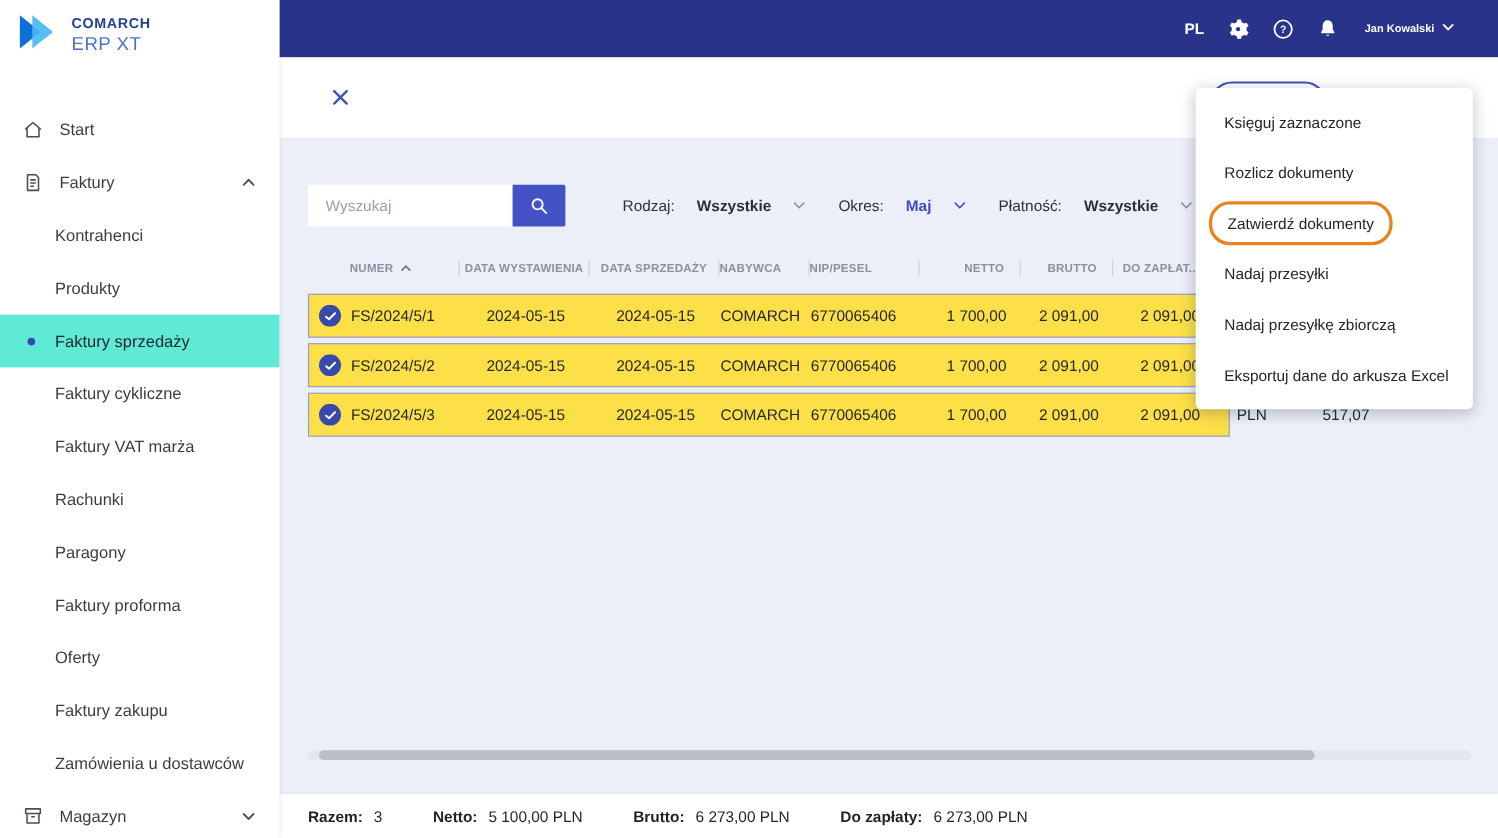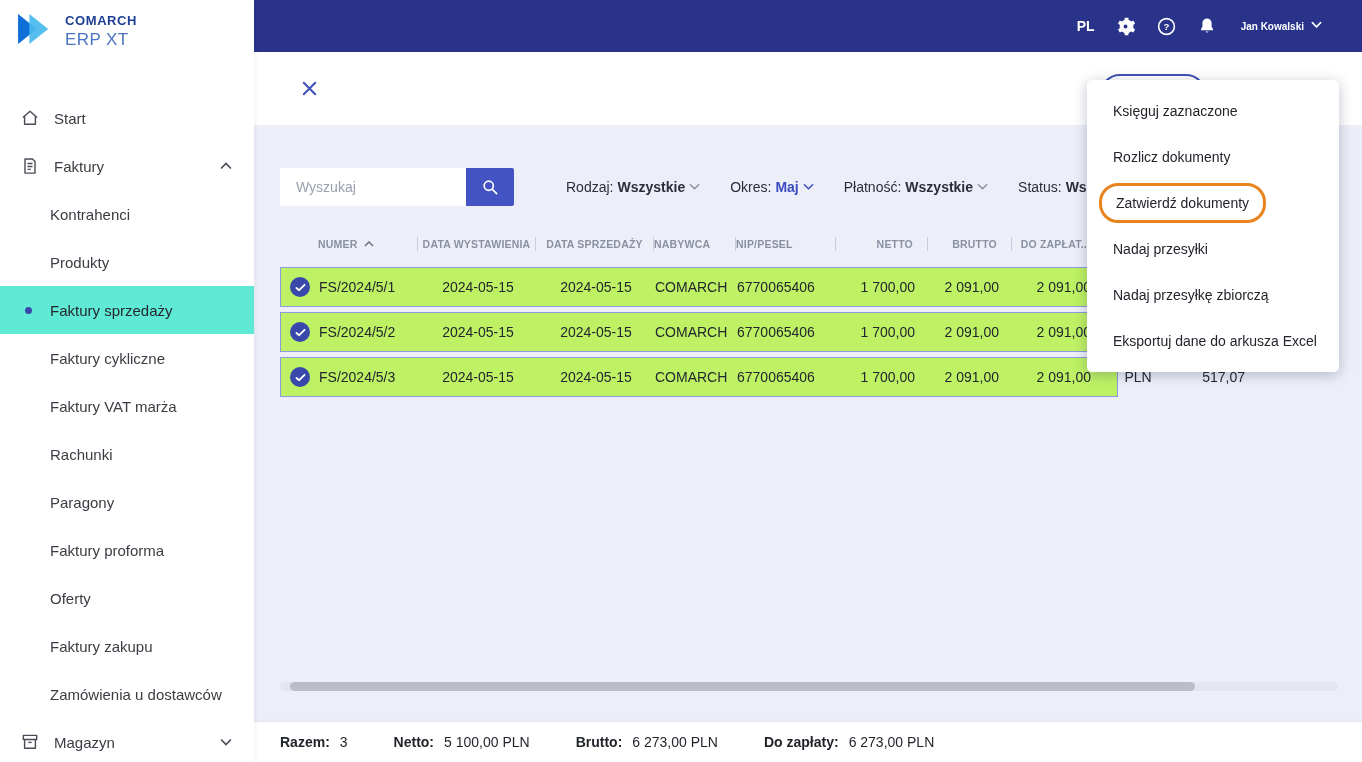--- a/index.html
+++ b/index.html
@@ -33,33 +33,33 @@
   
   .main{position:absolute;left:254px;top:125px;width:1108px;height:597px;background:#edeff8;z-index:0}
   .toolbar{position:absolute;left:26px;top:43px;height:38px;display:flex;align-items:center}
   .search{display:flex}
   .search input{width:186px;height:38px;border:none;padding:0 16px;font-size:14px;background:#fff;
     border-radius:2px 0 0 2px;outline:none;color:#333}
   .search input::placeholder{color:#9aa0ad}
   .search-btn{width:48px;height:38px;background:#4353c4;border:none;border-radius:0 2px 2px 0;
     display:flex;align-items:center;justify-content:center;cursor:pointer}
   .filters{display:flex;gap:30px;margin-left:52px;font-size:14px;color:#2b2e38;align-items:center}
-  .filter{display:flex;align-items:center;gap:4px;cursor:pointer;white-space:nowrap}
+  .filter{display:flex;align-items:center;gap:20px;cursor:pointer;white-space:nowrap}
   .filter .val{font-weight:bold}
   .filter .val.blue{color:#3b4cc0}
 
   
   .grid{display:grid;grid-template-columns:38px 100px 118px 118px 82px 100px 92px 84px 92px 66px 88px 1fr;align-items:center}
   .thead{position:absolute;left:26px;top:108px;width:1058px;height:22px}
   .th{font-size:10.5px;font-weight:bold;color:#8b90a0;letter-spacing:.2px;height:14px;
     display:flex;align-items:center;white-space:nowrap;overflow:hidden;gap:6px}
   .th.sep{border-right:1px solid #c9cdda}
   .th.c{justify-content:center}
   .th.r{justify-content:flex-end;padding-right:14px}
-  .row{position:absolute;left:26px;width:838px;height:40px;background:#bef264;border:1px solid #8d99e0;
+  .row{position:absolute;left:26px;width:838px;height:40px;background:#fde047;border:1px solid #8d99e0;
     border-radius:0;font-size:14px;color:#23262e;cursor:pointer}
   .row.r1{top:142px}.row.r2{top:187px}.row.r3{top:232px}
   .cell{white-space:nowrap;overflow:hidden}
   .cell.c{text-align:center}
   .cell.r{text-align:right;padding-right:14px}
   .cell.red{color:#e23b3b;font-size:18px;padding-right:0}
   .chk{width:20px;height:20px;border-radius:50%;background:#3949ab;display:flex;align-items:center;justify-content:center;margin:0 auto}
 
   
   .hscroll{position:absolute;left:26px;top:557px;width:1058px;height:9px;background:#e4e6ef;border-radius:5px}

